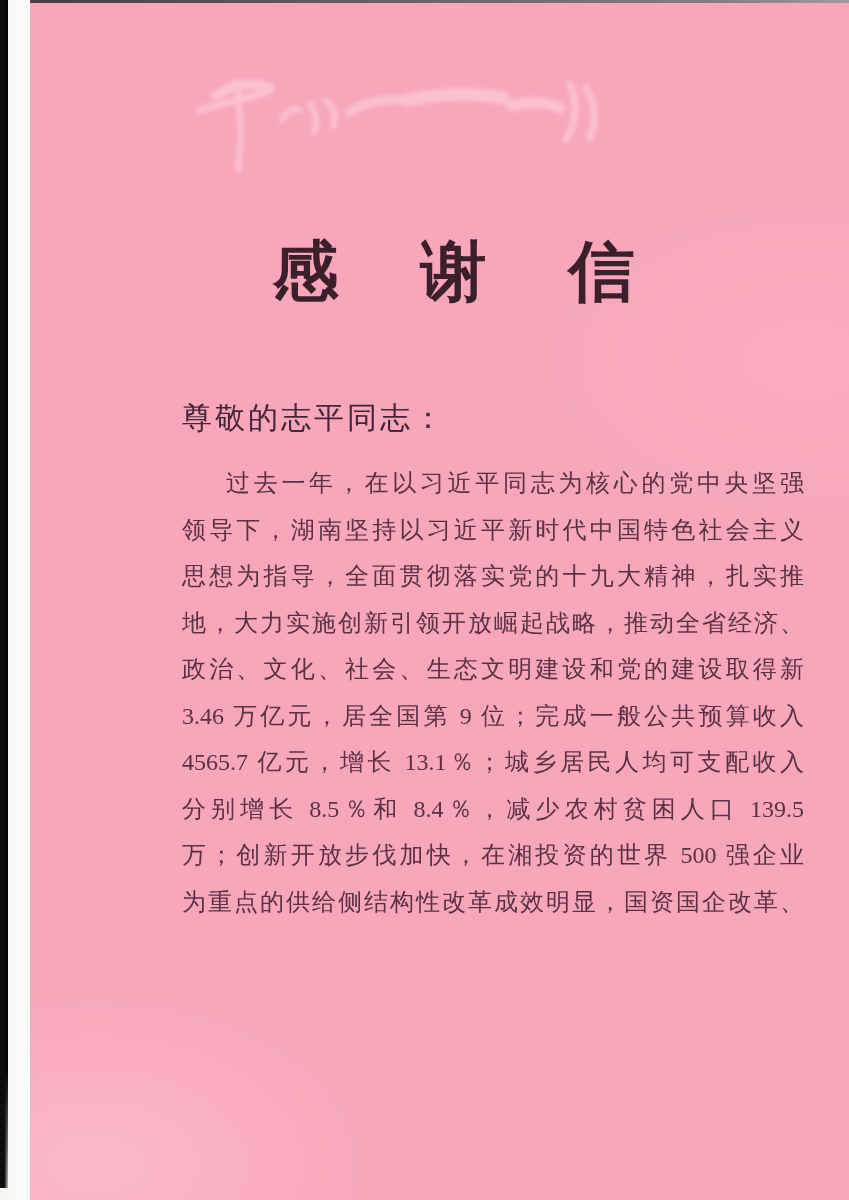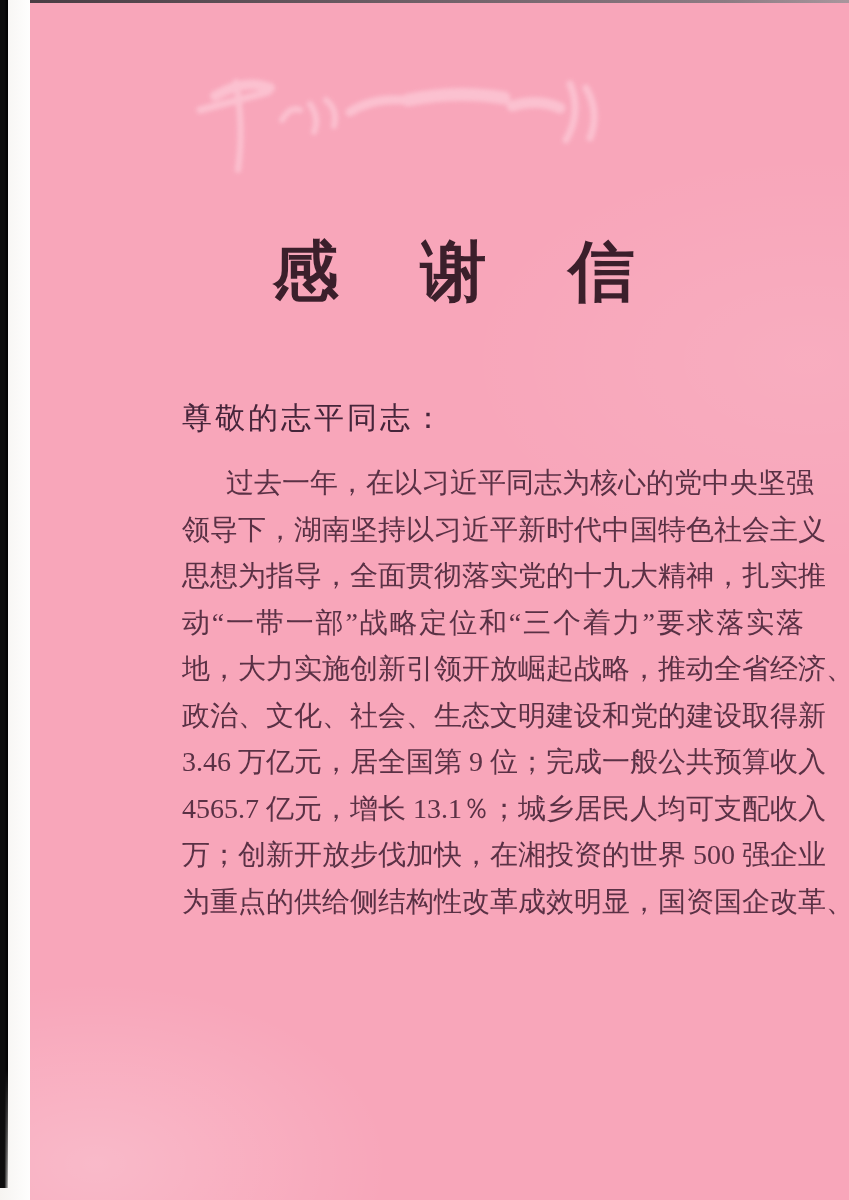--- a/index.html
+++ b/index.html
@@ -74,21 +74,21 @@
     left: 152px; top: 398px;
     font-size: 30px;
     font-weight: normal;
     letter-spacing: 3px;
     color: var(--salutation_ink);
   }
   .body-text {
     position: absolute;
     left: 152px; top: 460px;
     width: 622px;
-    font-size: 28px;
+    font-size: 24px;
     line-height: 46.5px;
     color: var(--body_ink);
   }
   .body-line {
     text-align: justify;
     text-align-last: justify;
     white-space: nowrap;
     letter-spacing: 0;
   }
   .body-line.indent {
@@ -126,23 +126,23 @@
       <span>谢</span>
       <span>信</span>
     </h1>
 
     <div class="salutation">尊敬的志平同志：</div>
 
     <div class="body-text">
       <div class="body-line indent">过去一年，在以习近平同志为核心的党中央坚强</div>
       <div class="body-line">领导下，湖南坚持以习近平新时代中国特色社会主义</div>
       <div class="body-line">思想为指导，全面贯彻落实党的十九大精神，扎实推</div>
-      <div class="body-line">动“一带一部”战略定位和“三个着力”要求落实落</div>
       <div class="body-line">地，大力实施创新引领开放崛起战略，推动全省经济、</div>
       <div class="body-line">政治、文化、社会、生态文明建设和党的建设取得新</div>
       <div class="body-line">3.46 万亿元，居全国第 9 位；完成一般公共预算收入</div>
       <div class="body-line">4565.7 亿元，增长 13.1％；城乡居民人均可支配收入</div>
+      <div class="body-line">分别增长 8.5％和 8.4％，减少农村贫困人口 139.5</div>
       <div class="body-line">万；创新开放步伐加快，在湘投资的世界 500 强企业</div>
       <div class="body-line">为重点的供给侧结构性改革成效明显，国资国企改革、</div>
     </div>
 
   </div>
 </div>
 
 </body></html>

